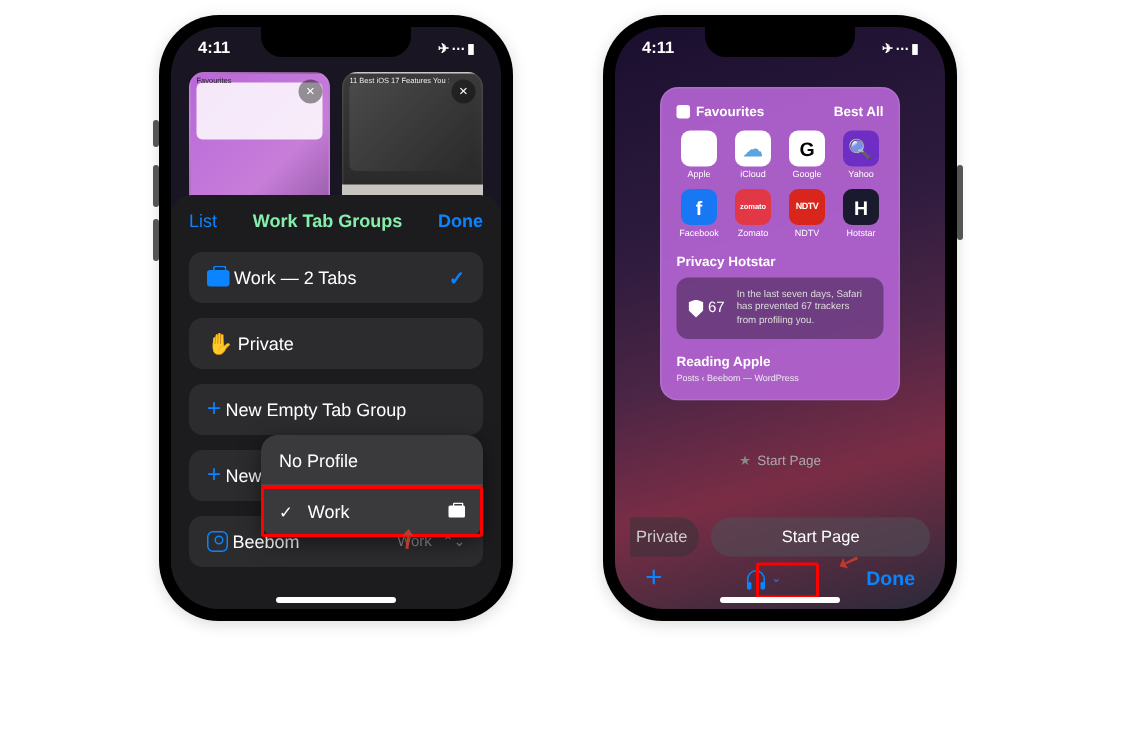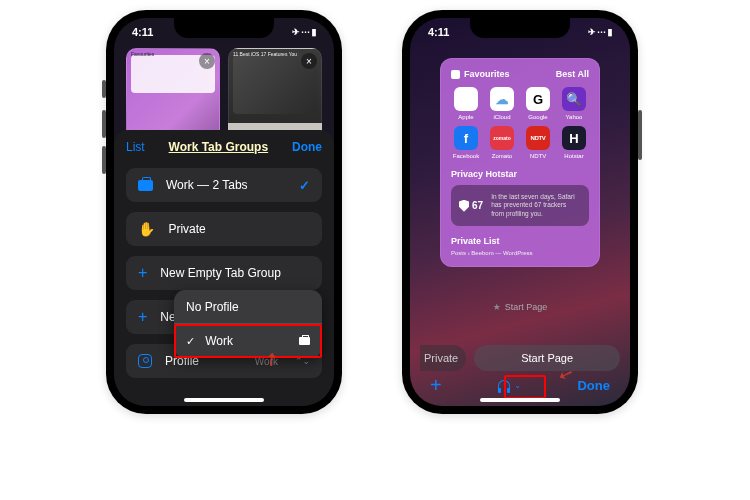--- a/index.html
+++ b/index.html
@@ -29,24 +29,24 @@
 .tab-close { position: absolute; top: 4px; right: 4px; width: 16px; height: 16px; background: rgba(0,0,0,.4); border-radius: 50%; color: #fff; font-size: 10px; display: flex; align-items: center; justify-content: center; }
 .tab-thumb-label { position:absolute; top:2px; left:4px; right:22px; font-size:5px; color:#222; white-space:nowrap; overflow:hidden; }
 .tab-card:last-child .tab-thumb-label { color:#f0f0f0; }
 .tab-footer { display: flex; align-items: center; gap: 4px; margin-top: 6px; color: #bbb; font-size: 9px; }
 .star { color: #888; font-size: 9px; }
 .favicon { width:10px; height:10px; background:#888; border-radius:3px; display:inline-block; }
 
 .sheet { position: absolute; bottom: 0; left: 0; right: 0; background: #1c1c1e; border-radius: 14px 14px 0 0; padding: 10px 12px 18px; }
 .sheet-header { display: flex; justify-content: space-between; align-items: center; margin-bottom: 14px; }
 .sheet-header .edit { color: #0a84ff; font-size: 12px; }
-.sheet-header .title { color: #fef9c3; font-size: 12px; font-weight: 600; text-decoration: underline; }
+.sheet-header .title { color: #86efac; font-size: 12px; font-weight: 600; }
 .sheet-header .done { color: #0a84ff; font-size: 12px; font-weight: 600; }
 
-.row { background: #2c2c2e; border-radius: 9px; height: 34px; display: flex; align-items: center; padding: 0 12px; color: #fff; font-size: 12px; margin-bottom: 10px; gap: 13px; position: relative; }
+.row { background: #2c2c2e; border-radius: 9px; height: 34px; display: flex; align-items: center; padding: 0 12px; color: #fff; font-size: 12px; margin-bottom: 10px; gap: 3px; position: relative; }
 .row.selected::after { content: "✓"; position: absolute; right: 12px; color: #0a84ff; font-size: 13px; font-weight: 700; }
 .row .grow { flex: 1; }
 .icon-work { width: 15px; height: 11px; background: #0a84ff; border-radius: 2px; position: relative; }
 .icon-work::before { content:""; position:absolute; top:-3px; left:4px; width:7px; height:3px; border:1.5px solid #0a84ff; border-bottom:none; border-radius:2px 2px 0 0; }
 .icon-private { color: #ff9f0a; font-size: 14px; }
 .icon-plus { color: #0a84ff; font-size: 16px; font-weight: 300; }
 .icon-profile { width: 14px; height: 14px; border: 1.5px solid #0a84ff; border-radius: 4px; position: relative; }
 .icon-profile::before { content:""; position:absolute; top:2px; left:4px; width:4px; height:4px; border:1px solid #0a84ff; border-radius:50%; }
 .row .sub { color: #8e8e93; font-size: 10px; }
 .row .chev { color: #8e8e93; margin-left: 4px; font-size: 9px; }
@@ -71,21 +71,21 @@
 .start-card { position: absolute; top: 40px; left: 30px; right: 30px; background: rgba(180,100,210,.92); border-radius: 12px; padding: 10px; backdrop-filter: blur(10px); border: 1px solid rgba(255,255,255,.1); }
 .fav-header { display:flex; justify-content:space-between; align-items:center; color:#fff; font-size:9px; font-weight:600; margin-bottom:8px; }
 .fav-header .fa { display:flex; align-items:center; gap:4px; }
 .fav-cube { width:9px; height:9px; background:#fff; border-radius:2px; }
 .fav-grid { display:grid; grid-template-columns: repeat(4,1fr); gap:6px; margin-bottom:10px; }
 .fav-item { display:flex; flex-direction:column; align-items:center; gap:3px; }
 .fav-icon { width:24px; height:24px; border-radius:6px; background:#fff; display:flex; align-items:center; justify-content:center; font-size:13px; font-weight:700; }
 .fav-item span { color:#fff; font-size:6px; }
 .priv-title { color:#fff; font-size:9px; font-weight:700; margin-bottom:6px; }
 .priv-box { background: rgba(0,0,0,.35); border-radius:8px; padding:8px; display:flex; align-items:center; gap:8px; margin-bottom:10px; }
-.priv-badge { display:flex; align-items:center; gap:3px; color:#fff; font-weight:700; font-size:10px; }
+.priv-badge { display:flex; align-items:center; gap:3px; color:#fff; font-weight:400; font-size:10px; }
 .priv-badge .shield { width:10px; height:12px; background:#fff; clip-path: polygon(50% 0,100% 15%,100% 60%,50% 100%,0 60%,0 15%); position:relative; }
 .priv-text { color:#ddd; font-size:6.5px; line-height:1.3; }
 .rl-title { color:#fff; font-size:9px; font-weight:700; margin-bottom:4px; }
 .rl-item { color:#eee; font-size:6px; }
 .start-footer { display:flex; justify-content:center; align-items:center; gap:4px; margin-top:8px; color:#aaa; font-size:9px; }
 
 .bottom-bar { position:absolute; bottom:30px; left:0; right:0; height:36px; display:flex; align-items:center; padding:0 10px; gap:8px; }
 .pill { height:26px; border-radius:13px; background: rgba(80,80,90,.55); color:#fff; font-size:11px; display:flex; align-items:center; justify-content:center; padding:0 14px; }
 .pill.private { background: rgba(50,50,55,.5); color:#ccc; padding: 0 8px 0 4px; border-radius: 0 13px 13px 0; }
 .bottom-row2 { position:absolute; bottom:8px; left:0; right:0; height:26px; display:flex; align-items:center; justify-content:space-between; padding:0 20px; }
@@ -161,21 +161,21 @@
       <div class="row">
         <span class="icon-plus">+</span>
         <span class="grow">New Empty Tab Group</span>
       </div>
       <div class="row">
         <span class="icon-plus">+</span>
         <span class="grow">New Tab Group from 2 Tabs</span>
       </div>
       <div class="row">
         <span class="icon-profile"></span>
-        <span class="grow">Profile</span>
+        <span class="grow">Beebom</span>
         <span class="sub">Work</span>
         <span class="chev">⌃⌄</span>
       </div>
 
       <div class="popover">
         <div class="pop-item">
           <span>No Profile</span>
         </div>
         <div class="pop-item active">
           <span>Work</span>
@@ -243,21 +243,21 @@
           </div>
       </div>
       <div class="priv-title">Privacy Hotstar</div>
       <div class="priv-box">
         <span class="priv-badge">
             <span class="shield"></span>
             <span>67</span>
           </span>
         <span class="priv-text">In the last seven days, Safari has prevented 67 trackers from profiling you.</span>
       </div>
-      <div class="rl-title">Private List</div>
+      <div class="rl-title">Reading Apple</div>
       <div class="rl-item">Posts ‹ Beebom — WordPress</div>
     </div>
     <div class="start-footer" style="position:absolute; top:276px; left:0; right:0;">
       <span class="star">★</span>
       <span>Start Page</span>
     </div>
 
     <div class="bottom-bar">
       <div class="pill private">Private</div>
       <div class="pill" style="flex:1">Start Page</div>

